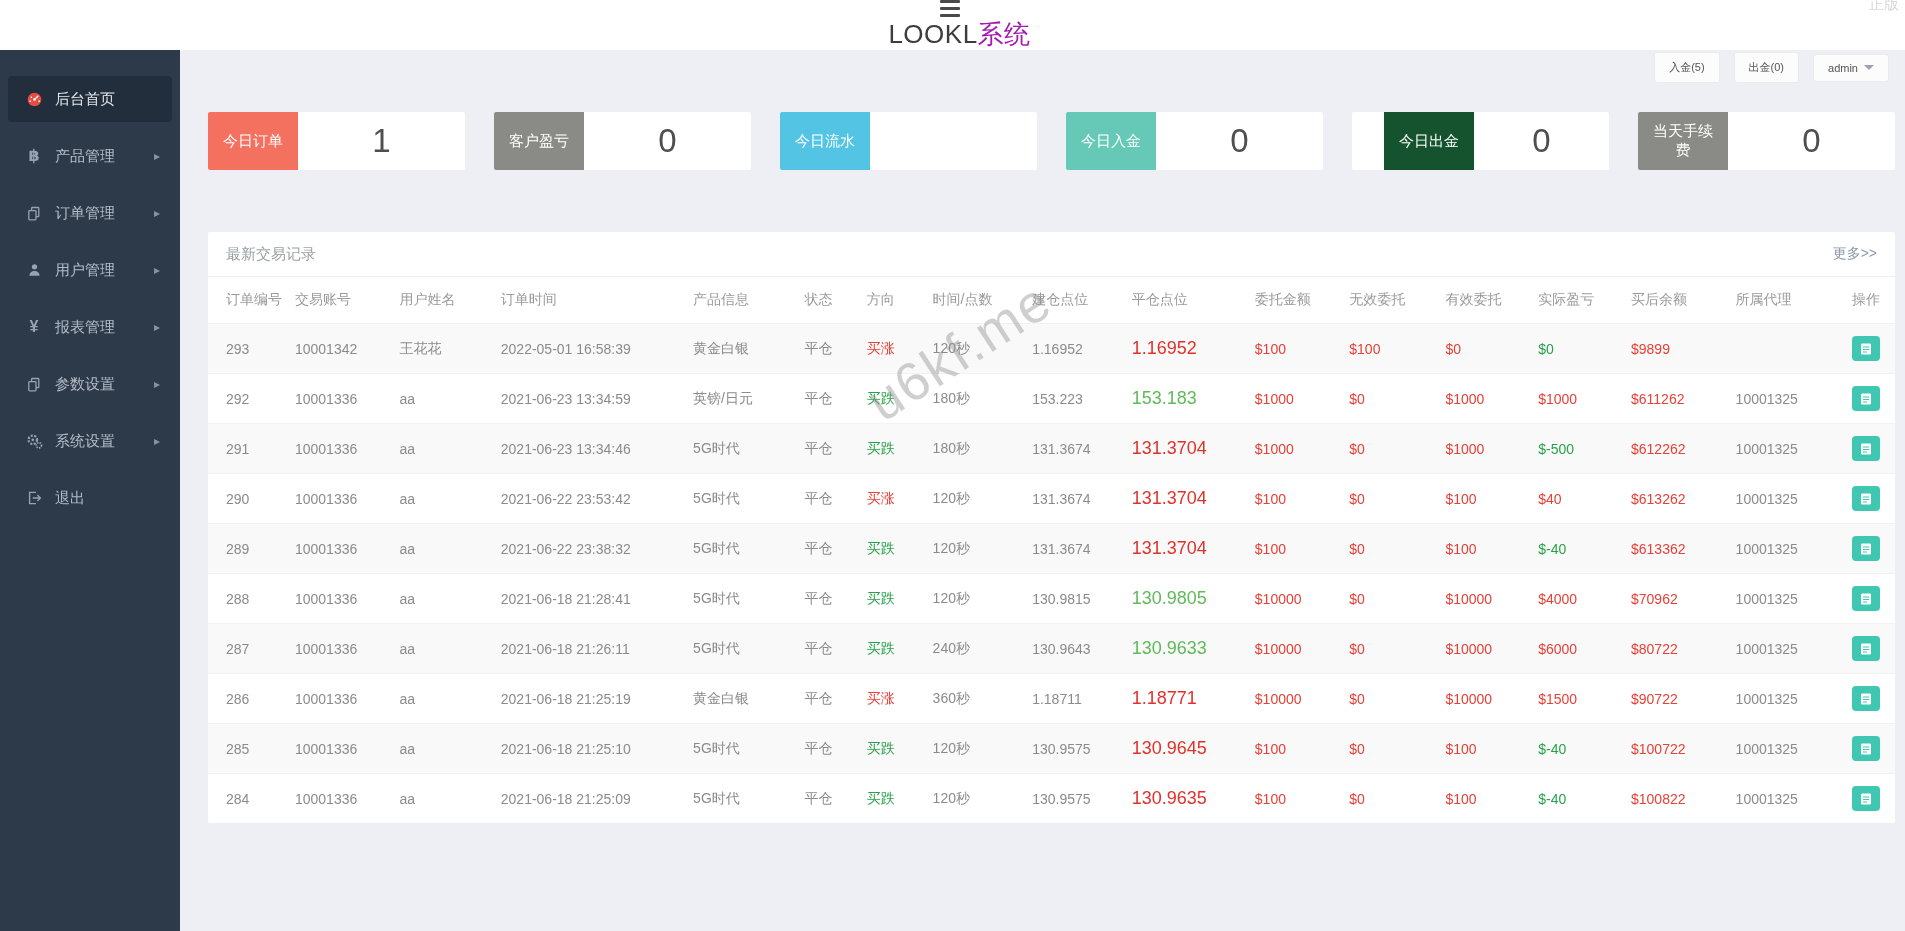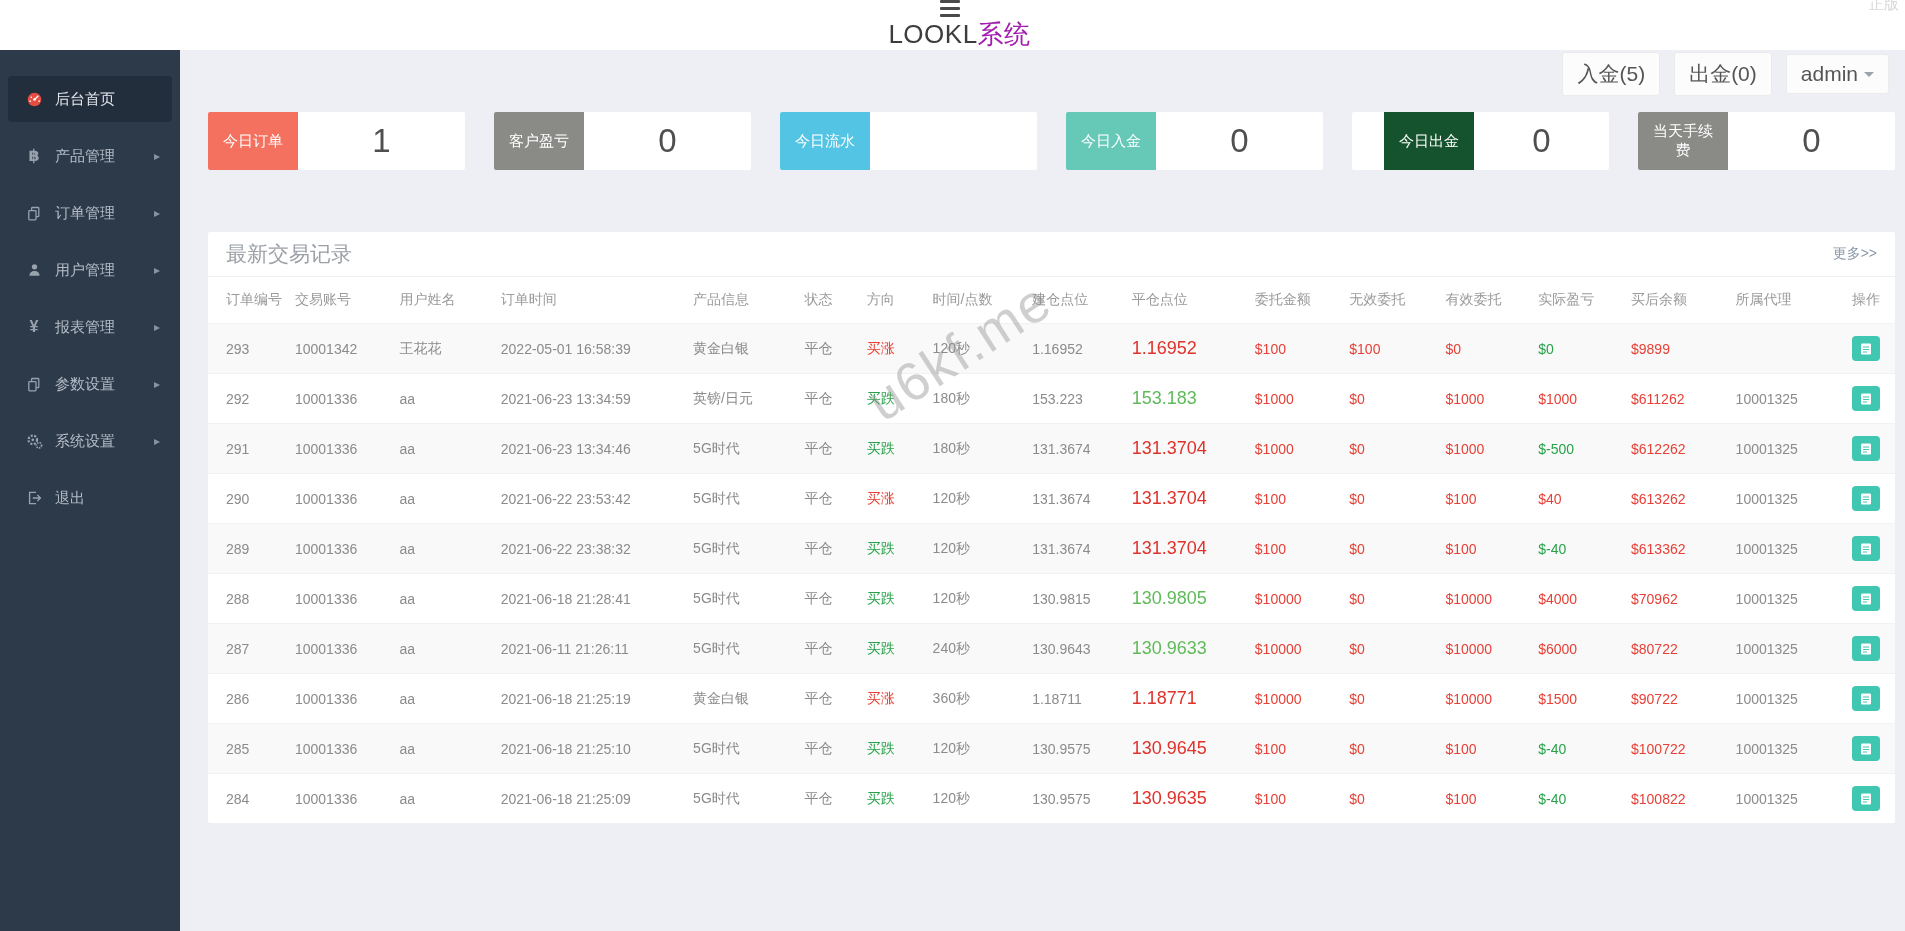--- a/index.html
+++ b/index.html
@@ -14,21 +14,21 @@
     padding:0 0 0 14px;box-sizing:border-box;z-index:5;flex-direction:column;
   }
   .hamburger{width:26px;height:26px;display:flex;flex-direction:column;justify-content:center;gap:4px;cursor:pointer;margin-right:14px;}
   .hamburger span{display:block;width:20px;height:3px;background:#4a4a4a;border-radius:1px;}
   .logo{font-size:26px;letter-spacing:.5px;display:flex;align-items:baseline;}
   .logo .main{color:#3d3d3d;}
   .logo .accent{color:#a21caf;}
   .topbar-right{margin-left:auto;display:flex;align-items:center;gap:14px;padding-right:16px;}
   .tb-btn{
     background:#fcfcfc;border:1px solid #ebebeb;border-radius:3px;color:#555;
-    font-size:21px;padding:7px 14px;cursor:pointer;font-family:inherit;display:flex;align-items:center;gap:6px;
+    font-size:11px;padding:7px 14px;cursor:pointer;font-family:inherit;display:flex;align-items:center;gap:6px;
   }
   .caret-down{width:0;height:0;border-left:5px solid transparent;border-right:5px solid transparent;border-top:5px solid #9aa3ae;display:inline-block;}
   .genuine-mark{position:absolute;top:-5px;right:6px;color:#d9d9d9;font-size:15px;pointer-events:none;}
   
   .layout{display:flex;height:881px;}
   .sidebar{
     width:180px;background:#2d3a4a;flex:none;box-sizing:border-box;padding-top:26px;
   }
   .side-item{
     position:relative;height:46px;margin:0 8px 11px 8px;border-radius:4px;
@@ -50,21 +50,21 @@
     width:90px;flex:none;color:#fff;font-size:15px;display:flex;align-items:center;justify-content:center;
     text-align:center;line-height:1.25;padding:0 10px;box-sizing:border-box;
   }
   .card .val{flex:1;display:flex;align-items:center;justify-content:center;font-size:33px;font-weight:300;color:#4f4f4f;}
   
   .panel{position:relative;background:#ffffff;margin:62px 0 0 0;border-radius:2px;}
   .panel-head{
     height:44px;display:flex;align-items:center;justify-content:space-between;
     padding:0 18px;border-bottom:1px solid #f0f0f0;
   }
-  .panel-title{color:#9aa0a6;font-size:21px;}
+  .panel-title{color:#9aa0a6;font-size:15px;}
   .more-link{color:#8c98a8;font-size:14px;cursor:pointer;text-decoration:none;}
   table{width:100%;border-collapse:collapse;table-layout:fixed;font-size:14px;}
   th{color:#9a9a9a;font-weight:400;text-align:left;padding:14px 6px;}
   td{padding:12px 6px;border-top:1px solid #f2f2f2;}
   tr.odd td{background:#f9f9f9;}
   th:first-child,td:first-child{padding-left:18px;}
   .g{color:#8b8b8b;}
   .red{color:#e74036;}
   .green{color:#27a24a;}
   td.close{font-size:18px;font-weight:500;}
@@ -409,21 +409,21 @@
                     <rect x="2" y="1.5" width="10" height="11" rx="1.2" fill="#ffffff"></rect>
                     <path d="M4 5h6M4 7.5h6M4 10h4" stroke="#3fc7b2" stroke-width="1.1"></path>
                   </svg>
                 </button>
               </td>
             </tr>
             <tr class="odd">
               <td class="g">287</td>
               <td class="g">10001336</td>
               <td class="g">aa</td>
-              <td class="g">2021-06-11 21:26:11</td>
+              <td class="g">2021-06-18 21:26:11</td>
               <td class="g">5G时代</td>
               <td class="g">平仓</td>
               <td class="green">买跌</td>
               <td class="g">240秒</td>
               <td class="g">130.9643</td>
               <td class="close green">130.9633</td>
               <td class="red">$10000</td>
               <td class="red">$0</td>
               <td class="red">$10000</td>
               <td class="red">$6000</td>

